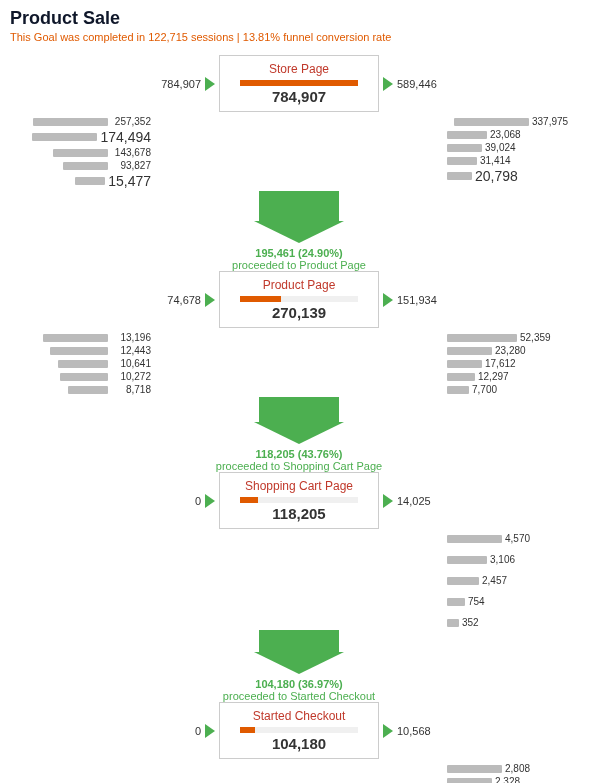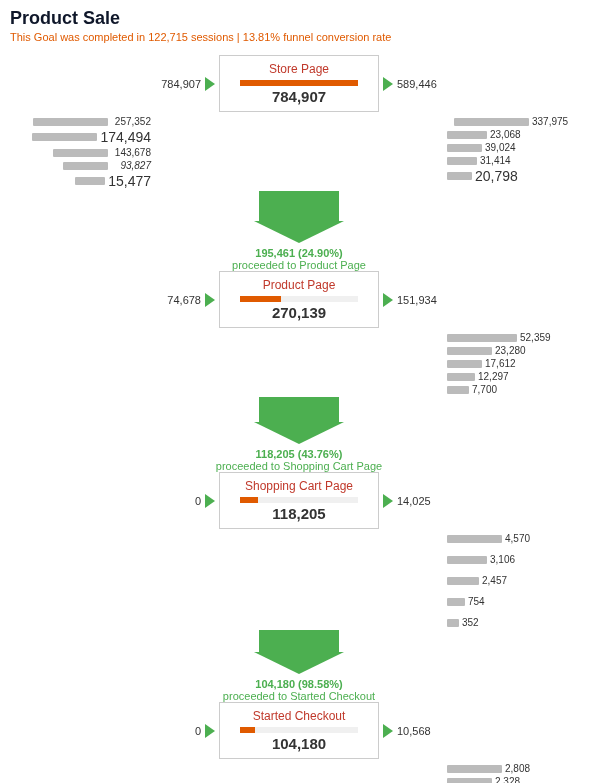--- a/index.html
+++ b/index.html
@@ -196,21 +196,21 @@
             <span style="font-size: 10px; color: rgb(51, 51, 51); min-width: 40px; text-align: right;">257,352</span>
           </div>
           <div style="display: flex; align-items: center; justify-content: flex-end; gap: 3px;">
             <div class="bar-rect" style="width: 65px; background: rgb(187, 187, 187); height: 8px;"></div>
             <span style="font-size: 14px; color: rgb(51, 51, 51); min-width: 40px; text-align: center;">174,494</span>
           </div>
           <div style="display: flex; align-items: center; justify-content: flex-end; gap: 3px;">
             <div class="bar-rect" style="width: 55px; background: rgb(187, 187, 187); height: 8px;"></div>
             <span style="font-size: 10px; color: rgb(51, 51, 51); min-width: 40px; text-align: right;">143,678</span>
           </div>
-          <div style="display: flex; align-items: center; justify-content: flex-end; gap: 3px; font-style: italic;">
+          <div style="display: flex; align-items: center; justify-content: flex-end; gap: 3px;">
             <div class="bar-rect" style="width: 45px; background: rgb(187, 187, 187); height: 8px;"></div>
             <span style="font-size: 10px; color: rgb(51, 51, 51); min-width: 40px; text-align: right;">93,827</span>
           </div>
           <div style="display: flex; align-items: center; justify-content: flex-end; gap: 3px;">
             <div class="bar-rect" style="width: 30px; background: rgb(187, 187, 187); height: 8px;"></div>
             <span style="font-size: 14px; color: rgb(51, 51, 51); min-width: 40px; text-align: right;">15,477</span>
           </div>
         </div>
         <div style="flex: 1 1 0%;"></div>
         <div class="details-right" style="width: 155px; display: flex; flex-direction: column; align-items: flex-start; gap: 2px; padding-left: 14px;">
@@ -254,20 +254,42 @@
             <div class="progress-bar-fill" style="width: 35%;"></div>
           </div>
           <div class="node-value">270,139</div>
         </div>
         <div class="right-side" style="min-width: 155px;">
           <div class="arrow-right"></div>
           <div class="right-number">151,934</div>
         </div>
       </div>
       <div class="details-row">
+        <div class="details-left" style="width: 155px; display: flex; flex-direction: column; align-items: flex-end; gap: 2px; padding-right: 14px;">
+          <div style="display: flex; align-items: center; justify-content: flex-end; gap: 3px;">
+            <div class="bar-rect" style="width: 65px; background: rgb(187, 187, 187); height: 8px;"></div>
+            <span style="font-size: 10px; color: rgb(51, 51, 51); min-width: 40px; text-align: right;">13,196</span>
+          </div>
+          <div style="display: flex; align-items: center; justify-content: flex-end; gap: 3px;">
+            <div class="bar-rect" style="width: 58px; background: rgb(187, 187, 187); height: 8px;"></div>
+            <span style="font-size: 10px; color: rgb(51, 51, 51); min-width: 40px; text-align: right;">12,443</span>
+          </div>
+          <div style="display: flex; align-items: center; justify-content: flex-end; gap: 3px;">
+            <div class="bar-rect" style="width: 50px; background: rgb(187, 187, 187); height: 8px;"></div>
+            <span style="font-size: 10px; color: rgb(51, 51, 51); min-width: 40px; text-align: right;">10,641</span>
+          </div>
+          <div style="display: flex; align-items: center; justify-content: flex-end; gap: 3px;">
+            <div class="bar-rect" style="width: 48px; background: rgb(187, 187, 187); height: 8px;"></div>
+            <span style="font-size: 10px; color: rgb(51, 51, 51); min-width: 40px; text-align: right;">10,272</span>
+          </div>
+          <div style="display: flex; align-items: center; justify-content: flex-end; gap: 3px;">
+            <div class="bar-rect" style="width: 40px; background: rgb(187, 187, 187); height: 8px;"></div>
+            <span style="font-size: 10px; color: rgb(51, 51, 51); min-width: 40px; text-align: right;">8,718</span>
+          </div>
+        </div>
         <div style="flex: 1 1 0%;"></div>
         <div class="details-right" style="width: 155px; display: flex; flex-direction: column; align-items: flex-start; gap: 2px; padding-left: 14px;">
           <div style="display: flex; align-items: center; gap: 3px;">
             <div class="bar-rect" style="width: 70px; background: rgb(187, 187, 187); height: 8px;"></div>
             <span style="font-size: 10px; color: rgb(51, 51, 51);">52,359</span>
           </div>
           <div style="display: flex; align-items: center; gap: 3px;">
             <div class="bar-rect" style="width: 45px; background: rgb(187, 187, 187); height: 8px;"></div>
             <span style="font-size: 10px; color: rgb(51, 51, 51);">23,280</span>
           </div>
@@ -333,21 +355,21 @@
             <div class="bar-rect" style="width: 12px; background: rgb(187, 187, 187); height: 8px;"></div>
             <span style="font-size: 10px; color: rgb(51, 51, 51);">352</span>
           </div>
         </div>
       </div>
     </div>
     <div class="funnel-neck-container">
       <div class="neck-bar" style="height: 22px;"></div>
       <div class="neck-arrow-down"></div>
     </div>
-    <div class="proceed-text"><span class="proceed-percent">104,180 (98.58%)</span><br><span>proceeded to Started Checkout</span></div>
+    <div class="proceed-text"><span class="proceed-percent">104,180 (36.97%)</span><br><span>proceeded to Started Checkout</span></div>
     <div class="funnel-step">
       <div class="step-row">
         <div class="left-side" style="min-width: 155px; justify-content: flex-end; display: flex; align-items: center;">
           <div class="left-number">0</div>
           <div class="arrow-right"></div>
         </div>
         <div class="node-box">
           <div class="node-name">Started Checkout</div>
           <div class="progress-bar-container">
             <div class="progress-bar-fill" style="width: 13%;"></div>

